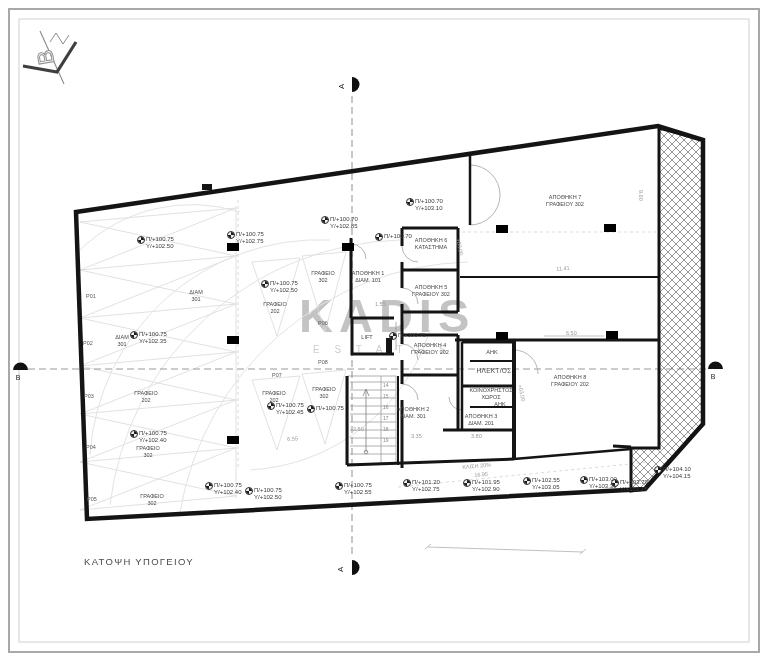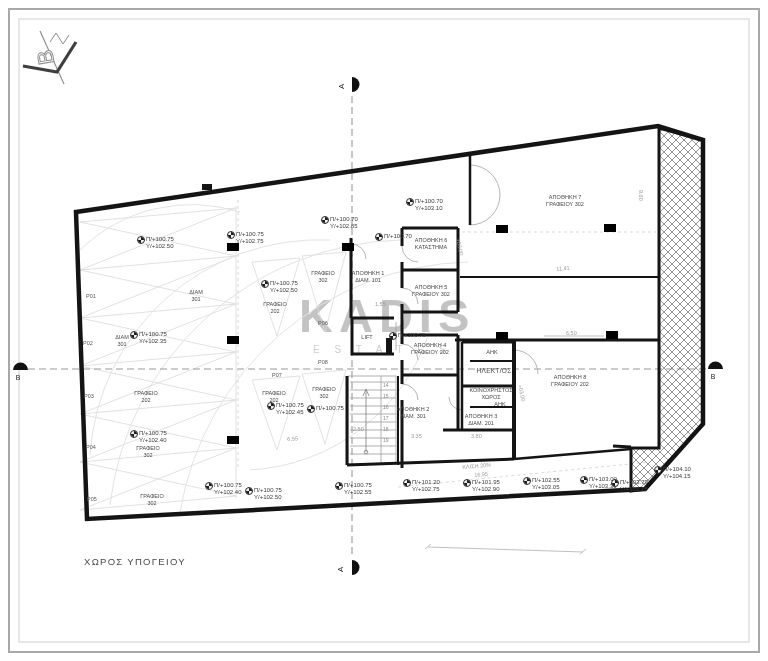--- a/index.html
+++ b/index.html
@@ -286,14 +286,14 @@
       <div class="dim" style="left: 523px; top: 384px; transform: rotate(78deg);">+03.00</div>
       <div class="dim" style="left: 462px; top: 464px; transform: rotate(-5deg);">ΚΛΙΣΗ 20%</div>
       <div class="stnum" style="left: 383px; top: 382px;">14</div>
       <div class="stnum" style="left: 383px; top: 393px;">15</div>
       <div class="stnum" style="left: 383px; top: 404px;">16</div>
       <div class="stnum" style="left: 383px; top: 415px;">17</div>
       <div class="stnum" style="left: 383px; top: 426px;">18</div>
       <div class="stnum" style="left: 383px; top: 437px;">19</div>
     </div>
 
-  <div id="plan-title">ΧΩΡΟΣ ΥΠΟΓΕΙΟΥ</div>
+  <div id="plan-title">ΚΑΤΟΨΗ ΥΠΟΓΕΙΟΥ</div>
 </div>
 
 </body></html>

